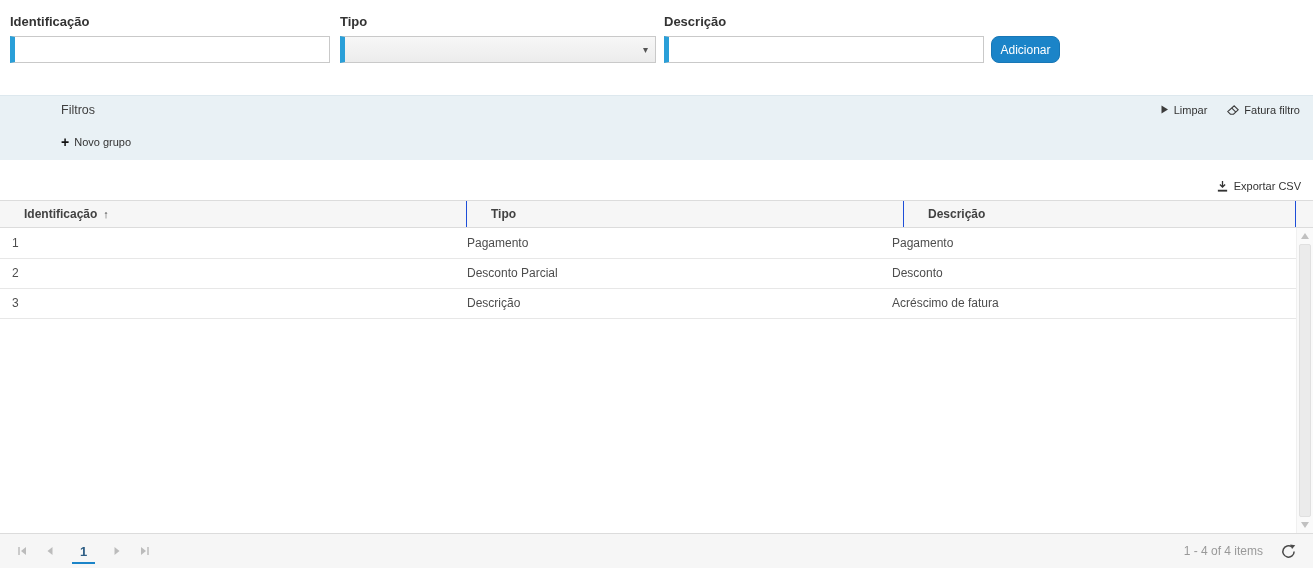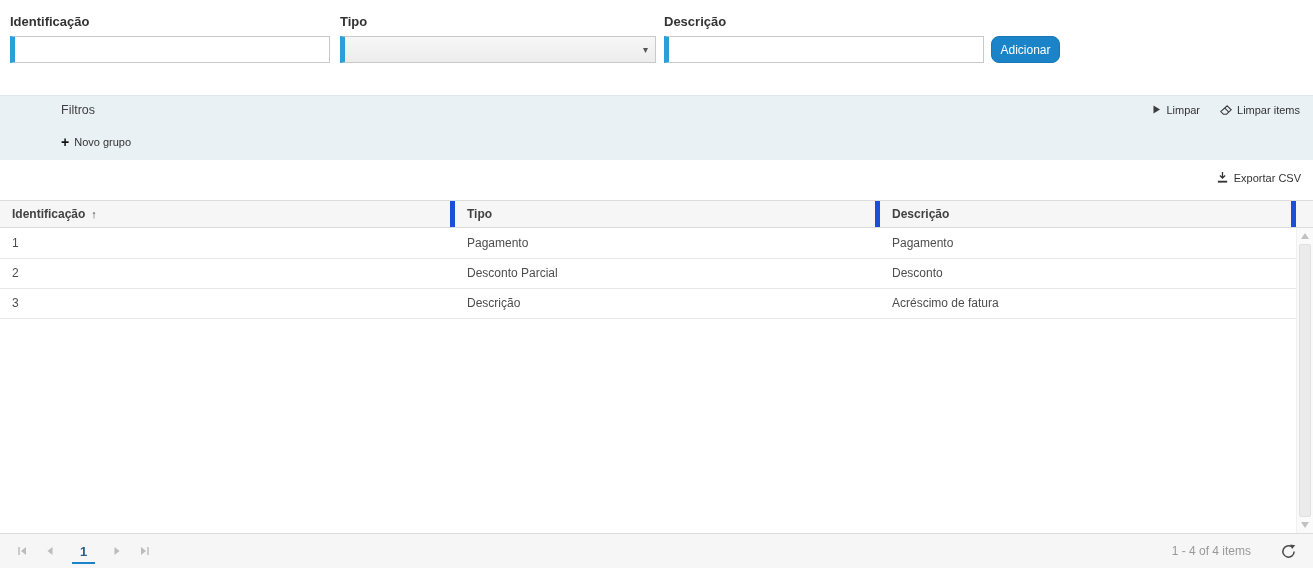--- a/index.html
+++ b/index.html
@@ -35,28 +35,28 @@
   .filters-head { height:27px; display:flex; align-items:center; padding:0 13px; }
   .filters-title { font-size:12.5px; color:#3f3f3f; }
   .filters-actions { margin-left:auto; display:flex; align-items:center; gap:20px; }
   .faction { display:inline-flex; align-items:center; gap:5px; font-size:11px; color:#333; cursor:pointer; text-decoration:none; }
   .filters-body { padding:10px 13px 0 13px; }
   .new-group { display:inline-flex; align-items:center; gap:5px; font-size:11px; color:#333; cursor:pointer; text-decoration:none; }
   .plus { font-size:14px; font-weight:bold; color:#111; line-height:12px; }
 
   
   .export-row { position:absolute; top:160px; left:0; right:0; height:40px; background:#fff; }
-  .export-link { position:absolute; top:11px; right:12px; display:inline-flex; align-items:center; gap:5px;
+  .export-link { position:absolute; top:20px; right:12px; display:inline-flex; gap:5px;
     font-size:11px; color:#333; cursor:pointer; text-decoration:none; }
 
   
   .grid { position:absolute; top:200px; left:0; right:0; bottom:45px; background:#fff; }
   .grid-header { display:flex; height:28px; background:#f6f6f6; border-top:1px solid #dcdcdc; border-bottom:1px solid #dcdcdc; }
   .hcell { font-size:12px; font-weight:bold; color:#424242; line-height:26px; padding:0 12px;
-    border-right:5px solid #1d4ed8; white-space:nowrap; overflow:hidden; cursor:pointer; }
+    border-right:1px solid #1d4ed8; white-space:nowrap; overflow:hidden; cursor:pointer;margin-left:12px; }
   .hc1 { width:455px; } .hc2 { width:425px; } .hc3 { flex:1; }
   .hfiller { width:17px; border-right:none; background:#f6f6f6; }
   .sort-arrow { font-size:11px; color:#424242; margin-left:6px; font-weight:normal; }
   .grid-body { position:absolute; top:28px; left:0; right:0; bottom:0; overflow:hidden; }
   table.grid-table { border-collapse:collapse; width:calc(100% - 17px); table-layout:fixed; }
   table.grid-table td { height:30px; padding:0 12px; font-size:12px; color:#4d4d4d;
     border-bottom:1px solid #e7e7e7; white-space:nowrap; overflow:hidden; }
 
   
   .vscroll { position:absolute; top:0; right:0; bottom:0; width:17px; background:#fafafa; border-left:1px solid #f0f0f0; }
@@ -65,21 +65,21 @@
   .sb-down { bottom:5px; border-top:6px solid #c1c1c1; }
   .sb-thumb { position:absolute; left:2px; right:2px; top:16px; bottom:16px; background:#ebebeb; border:1px solid #e0e0e0; border-radius:2px; }
 
   
   .pager { position:absolute; left:0; right:0; bottom:10px; height:35px; background:#f6f6f6;
     border-top:1px solid #dcdcdc; display:flex; align-items:center; padding:0 14px 0 8px; }
   .pbtn { width:28px; height:100%; display:flex; align-items:center; justify-content:center; cursor:pointer; }
   .page-current { margin:0 8px; padding:5px 8px 3px 8px; font-size:13px; font-weight:bold; color:#2d5d84;
     border-bottom:2px solid #1b84c8; cursor:pointer; }
   .pager-spacer { flex:1; }
-  .pager-info { font-size:12px; color:#999; margin-right:26px; }
+  .pager-info { font-size:12px; color:#999; margin-right:14px; }
   .refresh { display:flex; align-items:center; justify-content:center; width:22px; height:22px; cursor:pointer; }
 </style>
 </head>
 <body>
 
 <div class="app">
 
   <section class="form-area">
     <div class="field f1">
       <label class="flabel">Identificação</label>
@@ -107,21 +107,21 @@
           <svg width="9" height="9" viewBox="0 0 9 9">
             <path d="M1.5 0.5 L8 4.5 L1.5 8.5 Z" fill="#3c3c3c"></path>
           </svg>
           <span>Limpar</span>
         </a>
         <a class="faction">
           <svg width="12" height="10" viewBox="0 0 12 10">
             <path d="M7.2 0.8 L11.2 4.8 L6.5 9.2 L3.4 9.2 L0.8 6.6 Z" fill="none" stroke="#3c3c3c" stroke-width="1.1"></path>
             <path d="M4.8 3.2 L8.8 7.2" stroke="#3c3c3c" stroke-width="1.1"></path>
           </svg>
-          <span>Limpar items</span>
+          <span>Fatura filtro</span>
         </a>
       </span>
     </div>
     <div class="filters-body">
       <a class="new-group">
         <span class="plus">+</span>
         <span>Novo grupo</span>
       </a>
     </div>
   </section>

